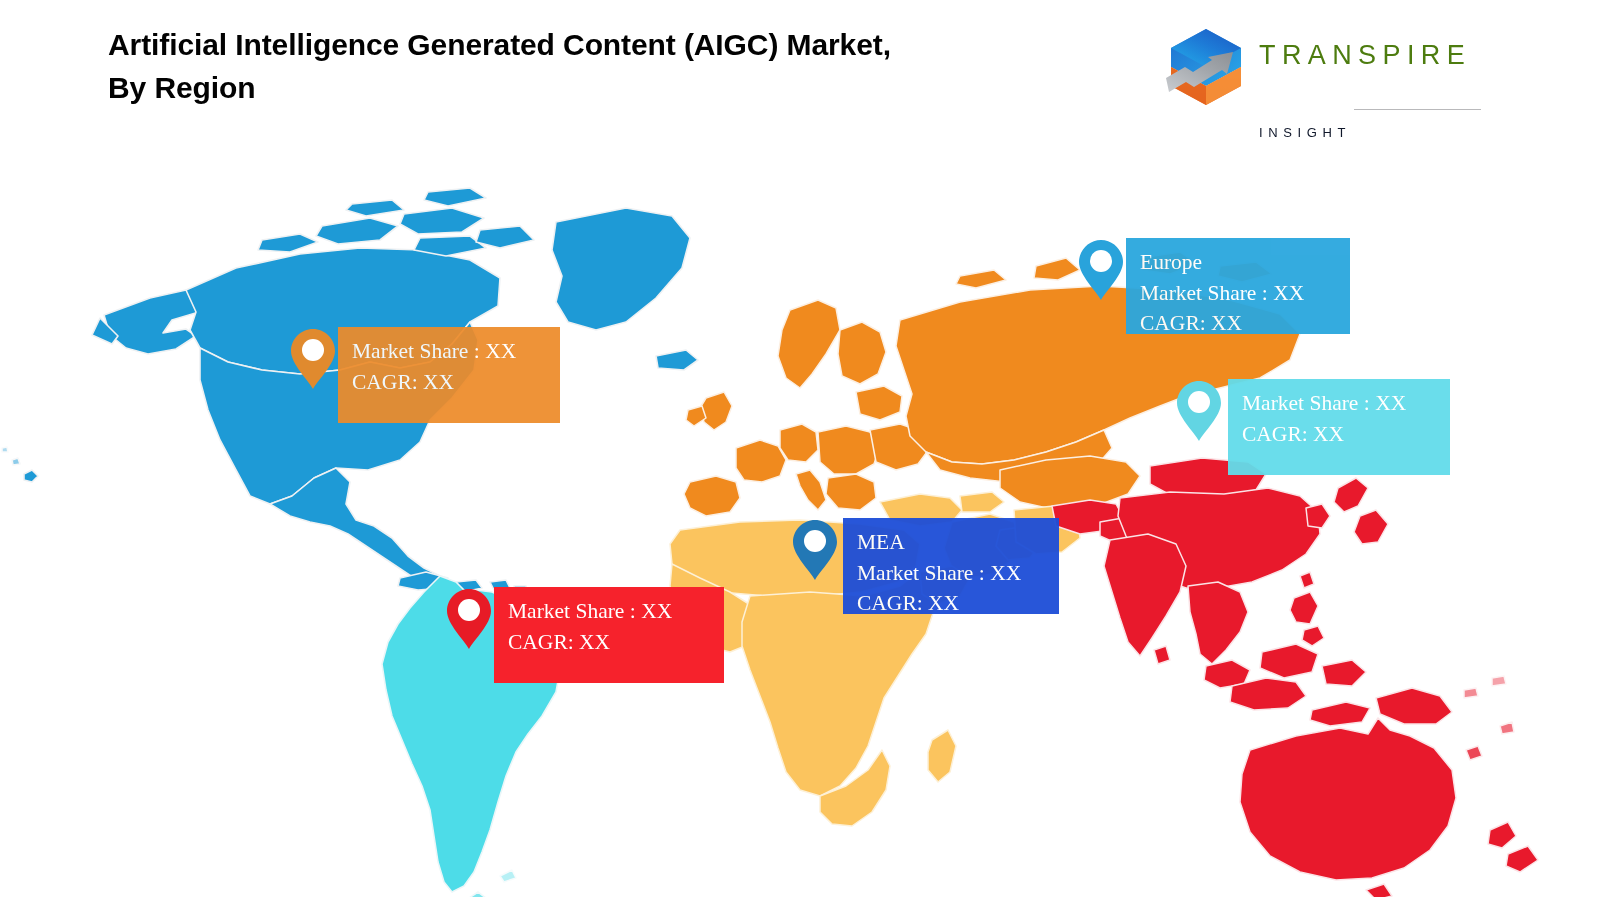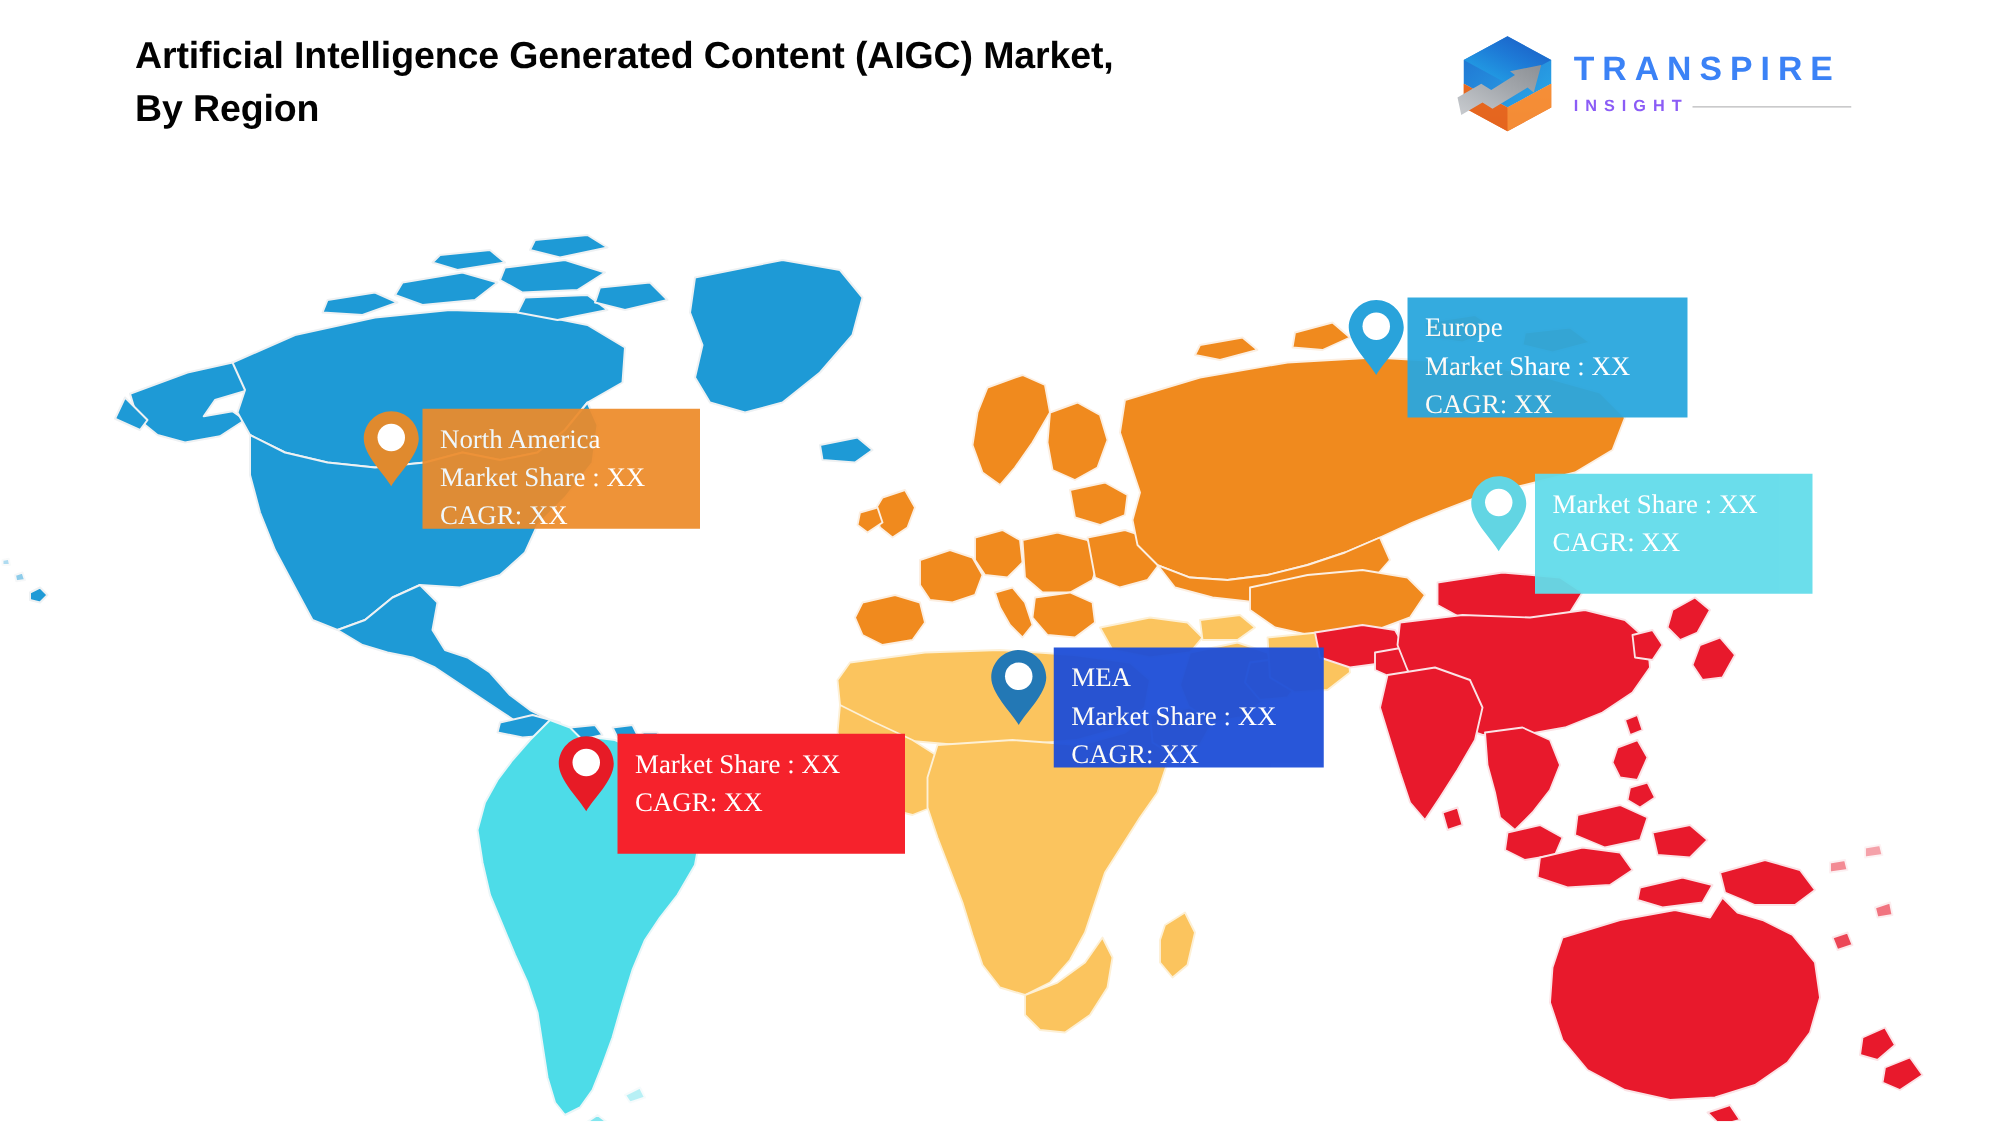--- a/index.html
+++ b/index.html
@@ -47,39 +47,40 @@
     height: 82px;
   }
   #logo-word {
     position: absolute;
     left: 96px;
     top: 18px;
   }
   #logo-name {
     font-family: "Liberation Sans", sans-serif;
     font-size: 27px;
-    font-weight: 700;
+    font-weight: 400;
     letter-spacing: 6.4px;
-    color: #3b82f6;
+    color: #4d7c0f;
     line-height: 1;
   }
   #logo-sub-row {
     display: flex;
     align-items: center;
     margin-top: 9px;
     width: 222px;
   }
   #logo-sub {
     font-family: "Liberation Sans", sans-serif;
     font-size: 13px;
-    font-weight: 700;
+    font-weight: 400;
     letter-spacing: 5.6px;
-    color: #8b5cf6;
+    color: #0f172a;
     line-height: 1;
     white-space: nowrap;
+    margin-top: 48px;
   }
   #logo-rule {
     flex: 1 1 auto;
     height: 1px;
     background: #b9b9bb;
     margin-left: 3px;
     margin-top: 2px;
   }
 
   
@@ -363,21 +364,20 @@
   </div>
 
   <div class="callout">
     <div class="pin" style="left:290px; top:328px;">
       <svg viewBox="0 0 46 62" width="46" height="62" xmlns="http://www.w3.org/2000/svg">
         <path d="M23 1 C11 1 1 11 1 23 C1 36 18 52 23 61 C28 52 45 36 45 23 C45 11 35 1 23 1 Z" fill="#E08A2E"></path>
         <circle cx="23" cy="22" r="11" fill="#ffffff"></circle>
       </svg>
     </div>
     <div class="callout-box" style="left:338px; top:327px; width:222px; height:96px; background:#ED8B2A; opacity:0.93;">
-      <span class="l1">North America</span>
       <span class="l2">Market Share : XX</span>
       <span class="l3">CAGR: XX</span>
     </div>
   </div>
 
   <div class="callout">
     <div class="pin" style="left:446px; top:588px;">
       <svg viewBox="0 0 46 62" width="46" height="62" xmlns="http://www.w3.org/2000/svg">
         <path d="M23 1 C11 1 1 11 1 23 C1 36 18 52 23 61 C28 52 45 36 45 23 C45 11 35 1 23 1 Z" fill="#E71B26"></path>
         <circle cx="23" cy="22" r="11" fill="#ffffff"></circle>

